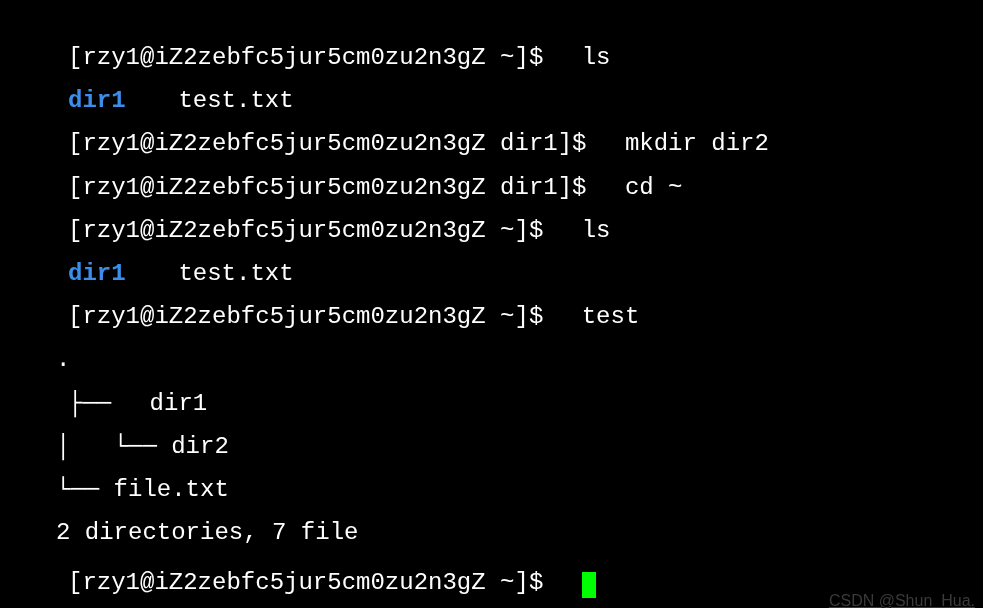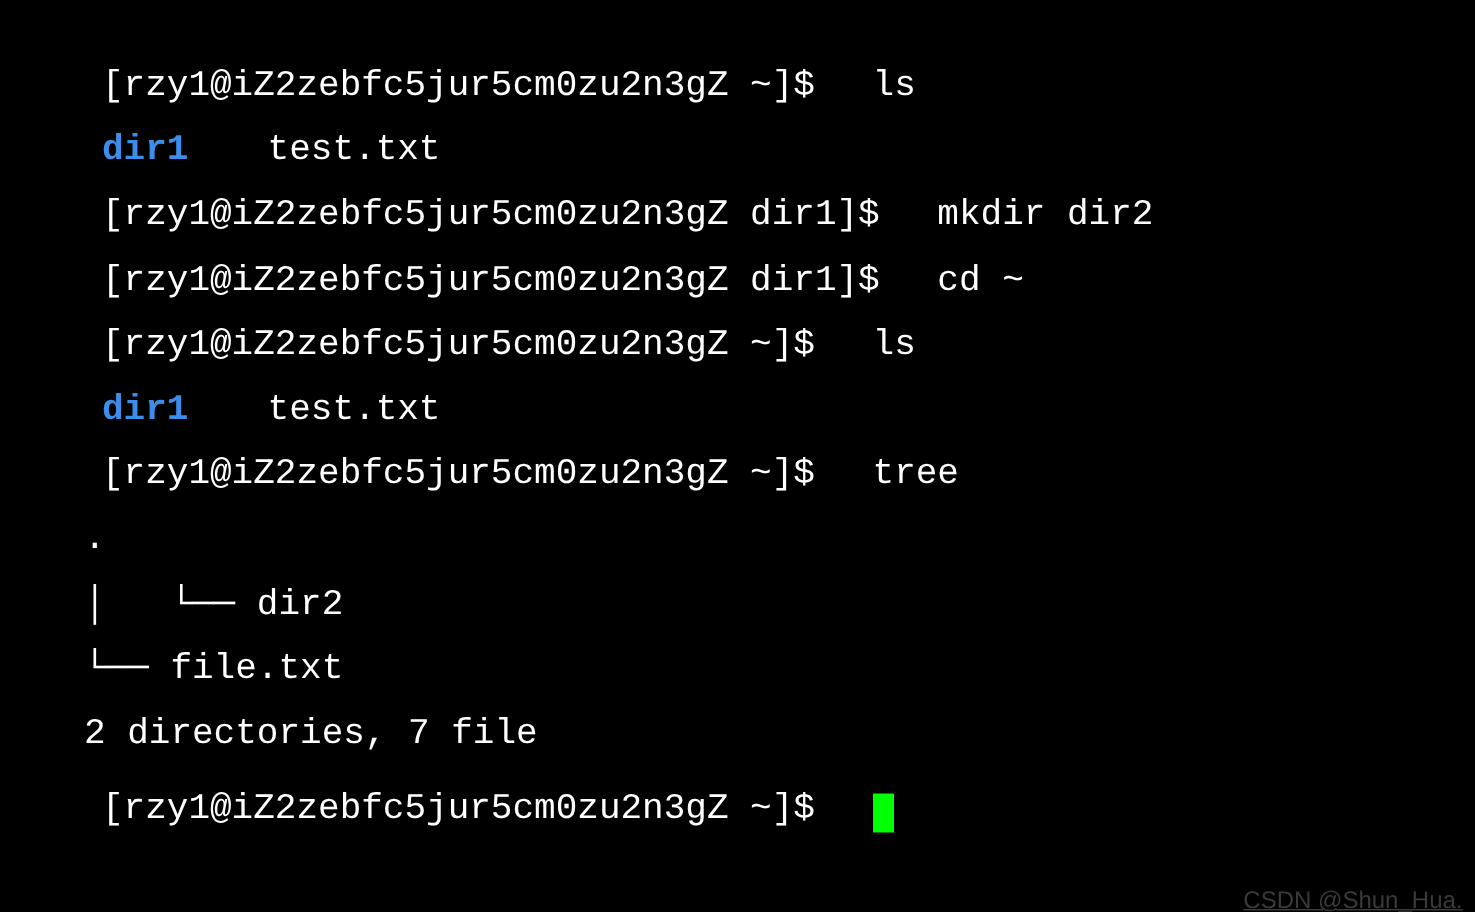--- a/index.html
+++ b/index.html
@@ -38,22 +38,23 @@
 </head>
 <body>
 
 <div>
   <div class="line"><span>[rzy1@iZ2zebfc5jur5cm0zu2n3gZ ~]$ </span><span>ls</span></div>
   <div class="line"><span class="dir">dir1</span><span>  test.txt</span></div>
   <div class="line"><span>[rzy1@iZ2zebfc5jur5cm0zu2n3gZ dir1]$ </span><span>mkdir dir2</span></div>
   <div class="line"><span>[rzy1@iZ2zebfc5jur5cm0zu2n3gZ dir1]$ </span><span>cd ~</span></div>
   <div class="line"><span>[rzy1@iZ2zebfc5jur5cm0zu2n3gZ ~]$ </span><span>ls</span></div>
   <div class="line"><span class="dir">dir1</span><span>  test.txt</span></div>
-  <div class="line"><span>[rzy1@iZ2zebfc5jur5cm0zu2n3gZ ~]$ </span><span>tree</span></div>
+  <div class="line"><span>[rzy1@iZ2zebfc5jur5cm0zu2n3gZ ~]$ </span><span>test</span></div>
   <div class="line">.</div>
+  <div class="line"><span>├── </span><span>dir1</span></div>
   <div class="line">│   └── dir2</div>
   <div class="line">└── file.txt</div>
   <div class="line"></div>
   <div class="line">2 directories, 7 file</div>
   <div class="line"><span>[rzy1@iZ2zebfc5jur5cm0zu2n3gZ ~]$ </span><span class="cursor"></span></div>
 </div>
 
 <div class="watermark">CSDN @Shun_Hua.</div>
 
 </body></html>

